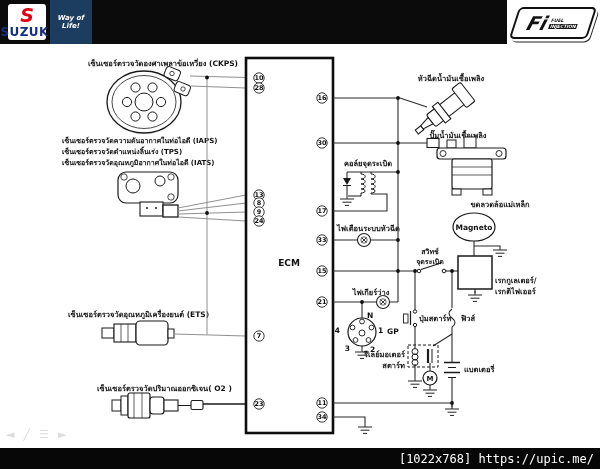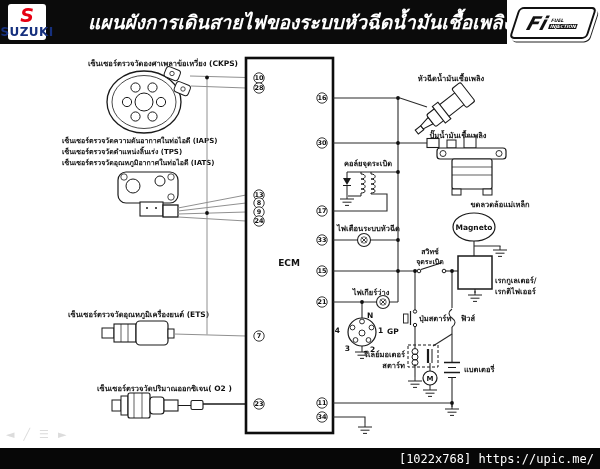--- a/index.html
+++ b/index.html
@@ -39,21 +39,23 @@
 </head>
 <body>
 
 <div class="page">
 
   <div class="header">
     <div class="suzuki-box">
       <div class="s-mark">S</div>
       <div class="s-text">SUZUKI</div>
     </div>
-    <div class="title">แผนผังการเดินสายไฟของระบบหัวฉีดน้ำมันเชื้อเพลิง</div>
+    <div class="wol-box">
+      <span>Way of Life!</span>
+    </div>
   </div>
 
   <div class="fi-badge">
     <span class="fi-f">Fi</span>
     <span class="fi-lines">
       <span class="l1">FUEL</span>
       <span class="l2">INJECTION</span>
     </span>
   </div>
 

